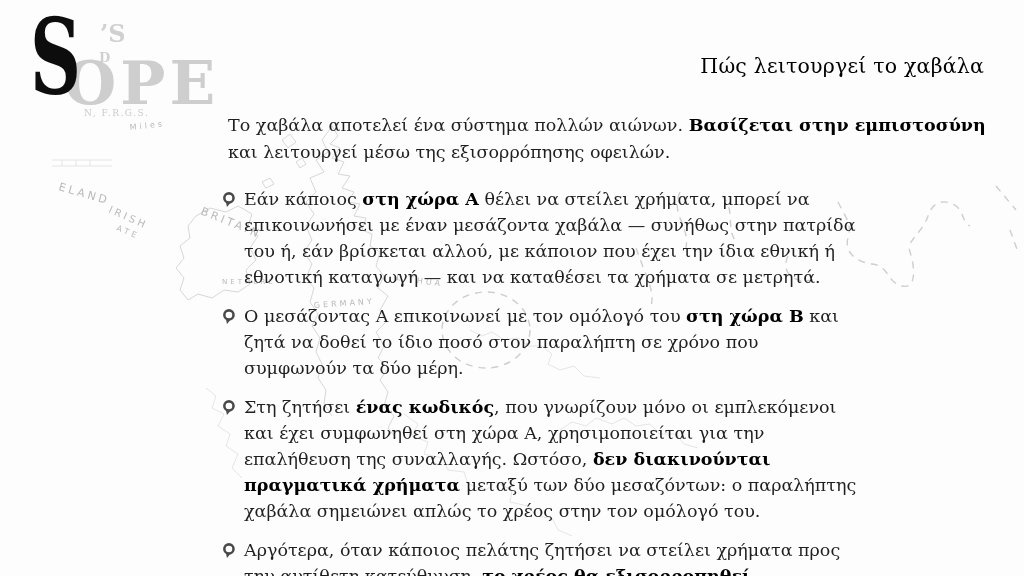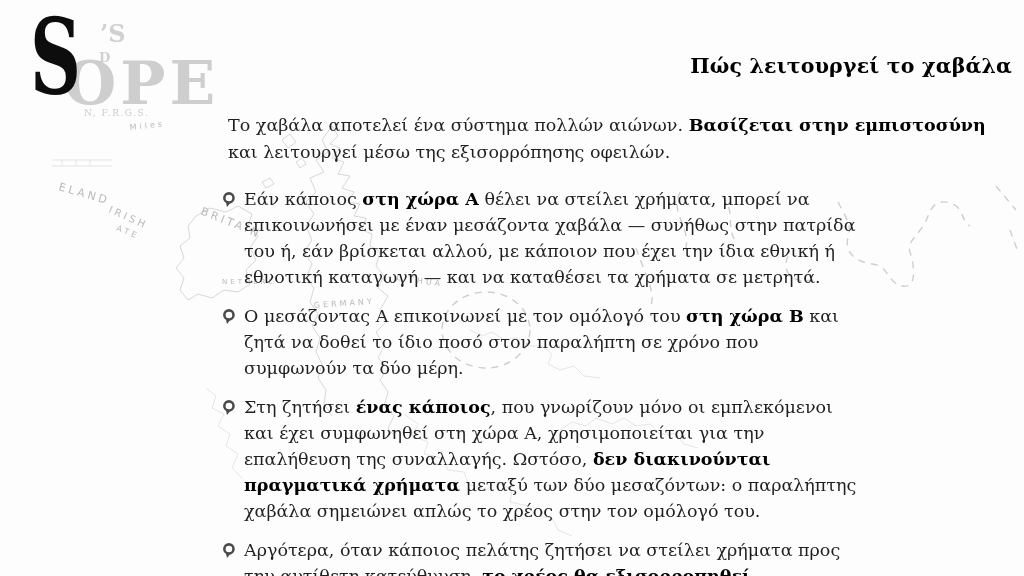--- a/index.html
+++ b/index.html
@@ -15,22 +15,22 @@
   .coast-faint { stroke:#dedede; fill:none; stroke-width:1; opacity:.8; }
   .route { stroke:#c6c6c6; fill:none; stroke-width:1.4; stroke-dasharray:7 6; opacity:.85; }
   .maplabel { fill:#b9b9b9; font-family:"DejaVu Sans","Liberation Sans",sans-serif; letter-spacing:3px; }
 
   .logo {
     position:absolute; left:30px; top:6px;
     font-size:104px; line-height:1; font-weight:700;
     color:#0d0d0d; transform:scaleX(.68); transform-origin:left top;
   }
   .title {
-    position:absolute; top:54px; right:12px; margin:0;
-    font-size:20.5px; font-weight:700; color:#000;
+    position:absolute; top:54px; right:40px; margin:0;
+    font-size:20.5px; font-weight:400; color:#000;
     letter-spacing:.2px;
   }
   .content { position:absolute; left:228px; top:112px; width:792px; }
   .intro {
     margin:0 0 20px 0; font-size:17.5px; line-height:27px; color:#1f1f1f;
   }
   .bullets { width:648px; }
   .bullet { display:flex; align-items:flex-start; margin:0 0 13px -8px; }
   .pin { flex:0 0 17px; margin:5px 7px 0 0; }
   .btext { margin:0; font-size:17.5px; line-height:26px; color:#1f1f1f; width:618px; }
@@ -104,21 +104,21 @@
           <path d="M6.6 11.6 L12.6 13.6 L8.2 18.8 Z" fill="#4a4a4a"></path>
         </svg>
         <p class="btext"><span>Ο μεσάζοντας Α επικοινωνεί με τον ομόλογό του </span><b>στη χώρα Β</b><span> και ζητά να δοθεί το ίδιο ποσό στον παραλήπτη σε χρόνο που συμφωνούν τα δύο μέρη.</span></p>
       </div>
 
       <div class="bullet">
         <svg class="pin" width="17" height="17" viewBox="0 0 20 20">
           <circle cx="10.5" cy="8.2" r="5.4" fill="#ffffff" stroke="#4a4a4a" stroke-width="3"></circle>
           <path d="M6.6 11.6 L12.6 13.6 L8.2 18.8 Z" fill="#4a4a4a"></path>
         </svg>
-        <p class="btext"><span>Στη ζητήσει </span><b>ένας κάποιος</b><span>, που γνωρίζουν μόνο οι εμπλεκόμενοι και έχει συμφωνηθεί στη χώρα Α, χρησιμοποιείται για την επαλήθευση της συναλλαγής. Ωστόσο, </span><b>δεν διακινούνται πραγματικά χρήματα</b><span> μεταξύ των δύο μεσαζόντων: ο παραλήπτης χαβάλα σημειώνει απλώς το χρέος στην τον ομόλογό του.</span></p>
+        <p class="btext"><span>Στη ζητήσει </span><b>ένας κωδικός</b><span>, που γνωρίζουν μόνο οι εμπλεκόμενοι και έχει συμφωνηθεί στη χώρα Α, χρησιμοποιείται για την επαλήθευση της συναλλαγής. Ωστόσο, </span><b>δεν διακινούνται πραγματικά χρήματα</b><span> μεταξύ των δύο μεσαζόντων: ο παραλήπτης χαβάλα σημειώνει απλώς το χρέος στην τον ομόλογό του.</span></p>
       </div>
 
       <div class="bullet">
         <svg class="pin" width="17" height="17" viewBox="0 0 20 20">
           <circle cx="10.5" cy="8.2" r="5.4" fill="#ffffff" stroke="#4a4a4a" stroke-width="3"></circle>
           <path d="M6.6 11.6 L12.6 13.6 L8.2 18.8 Z" fill="#4a4a4a"></path>
         </svg>
         <p class="btext"><span>Αργότερα, όταν κάποιος πελάτης ζητήσει να στείλει χρήματα προς την αντίθετη κατεύθυνση, </span><b>το χρέος θα εξισορροπηθεί</b><span>.</span></p>
       </div>
 

